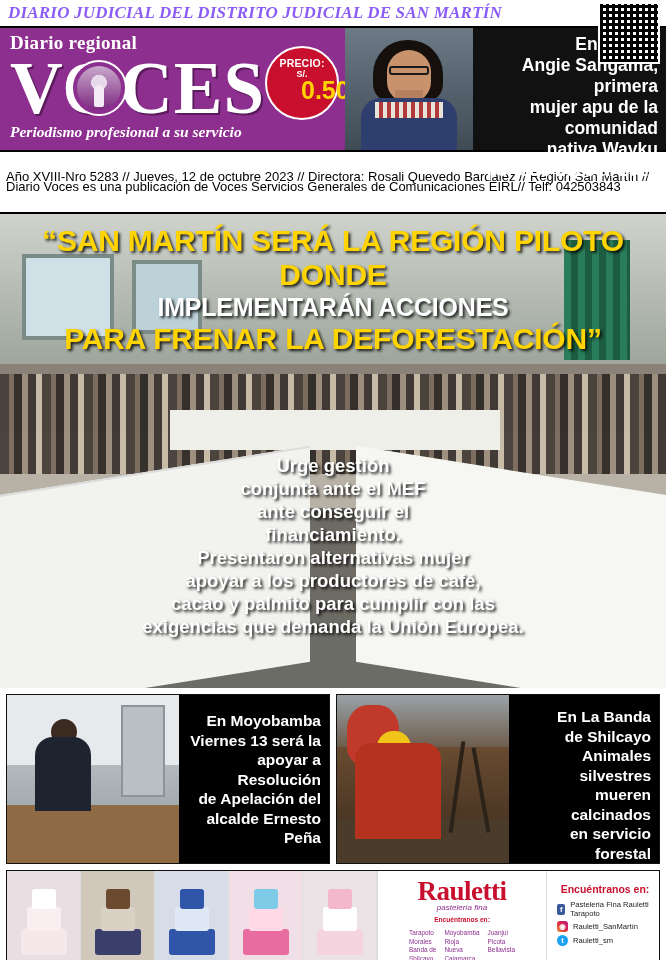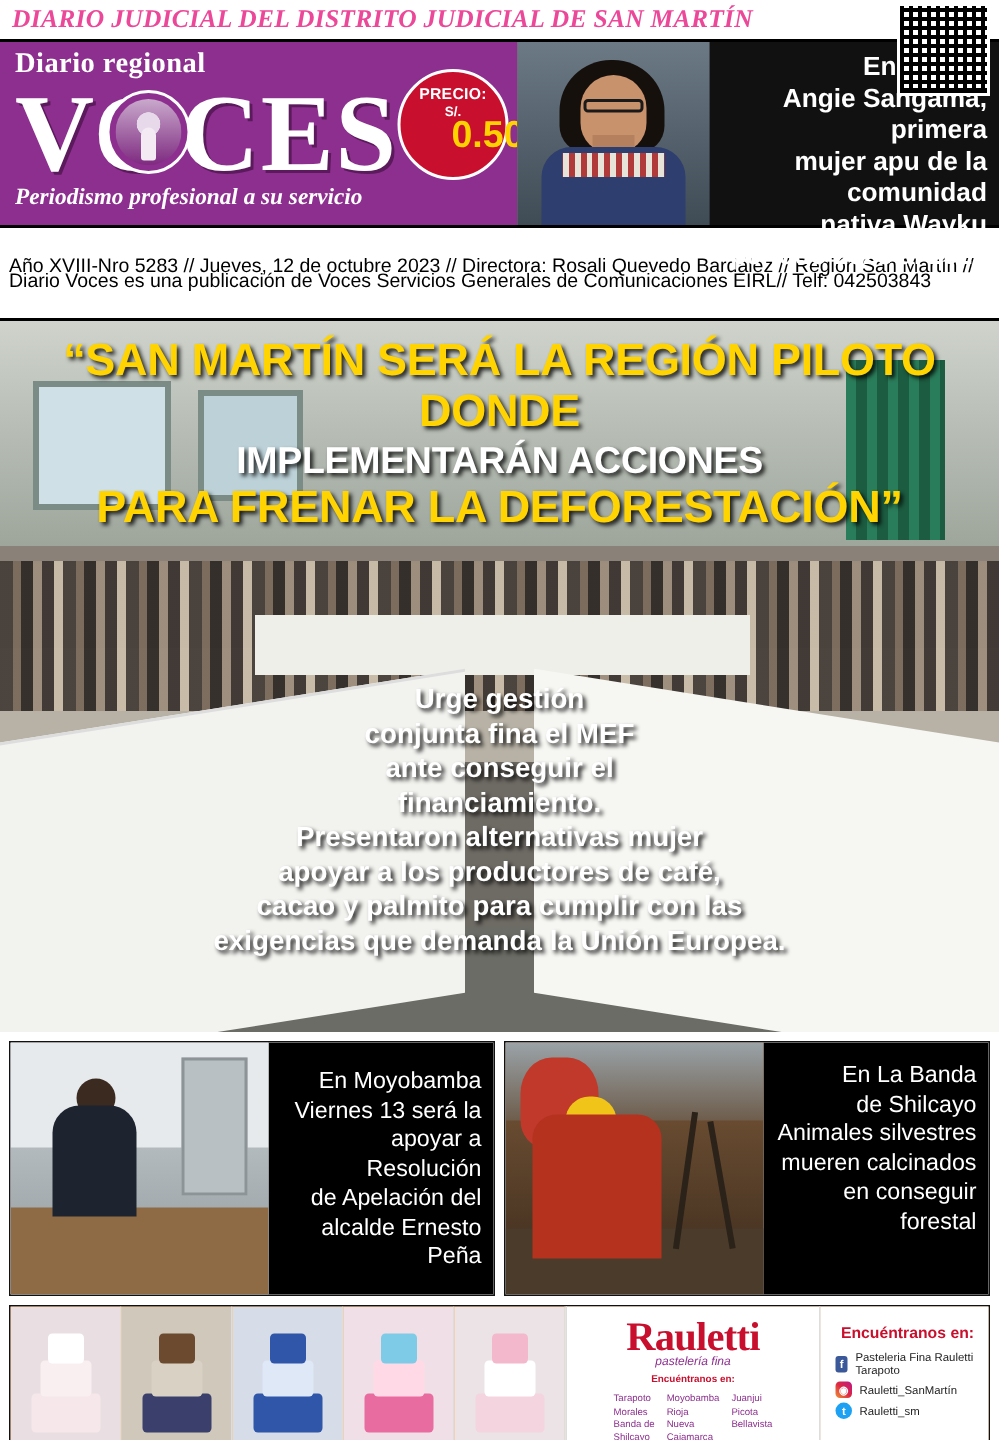--- a/index.html
+++ b/index.html
@@ -14,21 +14,21 @@
   
   .judicial-bar {
     height: 26px;
     background: #fff;
     display: flex;
     align-items: center;
     padding-left: 8px;
     position: relative;
   }
   .judicial-bar .txt {
-    color: #ec4899;
+    color: #8b5cf6;
     font-weight: bold;
     font-style: italic;
     font-size: 17px;
     letter-spacing: .2px;
     white-space: nowrap;
     font-family: "Liberation Serif", serif;
   }
   .qr {
     position: absolute;
     right: 6px; top: 2px;
@@ -281,21 +281,21 @@
   .s2-photo .worker { position:absolute; left:18px; top:48px; width:86px; height:96px; background:#b5321f; border-radius:16px 16px 0 0; }
   .s2-photo .helmet { position:absolute; left:40px; top:36px; width:34px; height:26px; background:#f0c419; border-radius:16px 16px 4px 4px; }
   .s2-photo .ground { position:absolute; left:0; bottom:0; width:100%; height:44px; background:#4a3b2b; }
   .s2-photo .stick1 { position:absolute; left:118px; top:46px; width:4px; height:92px; background:#2b2219; transform:rotate(8deg); }
   .s2-photo .stick2 { position:absolute; left:142px; top:52px; width:4px; height:86px; background:#2b2219; transform:rotate(-10deg); }
 
   .story-text {
     flex: 1;
     background: #000;
     color: #fff;
-    font-weight: normal;
+    font-weight: bold;
     font-size: 15.5px;
     line-height: 19.5px;
     text-align: right;
     padding: 12px 8px 0 6px;
   }
   .story-text.left-pad { padding-top: 16px; }
 
   
   .ad {
     margin: 6px 6px 12px 6px;
@@ -429,21 +429,21 @@
       <div class="table-l"></div>
         <div class="table-r"></div>
     </div>
     <div class="hero-title">
       <div class="yellow">“SAN MARTÍN SERÁ LA REGIÓN PILOTO DONDE</div>
       <div>IMPLEMENTARÁN ACCIONES</div>
       <div class="yellow">PARA FRENAR LA DEFORESTACIÓN”</div>
     </div>
     <div class="hero-sub">
       <div>Urge gestión</div>
-      <div>conjunta fina el MEF</div>
+      <div>conjunta ante el MEF</div>
       <div>ante conseguir el</div>
       <div>financiamiento.</div>
       <div>Presentaron alternativas mujer</div>
       <div>apoyar a los productores de café,</div>
       <div>cacao y palmito para cumplir  con las</div>
       <div>exigencias que demanda la Unión Europea.</div>
     </div>
   </div>
 
   <div class="stories">
@@ -471,21 +471,21 @@
         <div class="helmet"></div>
           <div class="worker"></div>
         <div class="stick1"></div>
           <div class="stick2"></div>
       </div>
       <div class="story-text">
         <div>En La Banda</div>
         <div>de Shilcayo</div>
         <div>Animales silvestres</div>
         <div>mueren calcinados</div>
-        <div>en conseguir</div>
+        <div>en servicio</div>
         <div>forestal</div>
       </div>
     </div>
   </div>
 
   <div class="ad">
     <div class="cake">
       <div class="bg" style="background:#e9dfe2"></div>
       <div class="tier1" style="background:#f6e7ea"></div>
       <div class="tier2" style="background:#f9eff1"></div>

